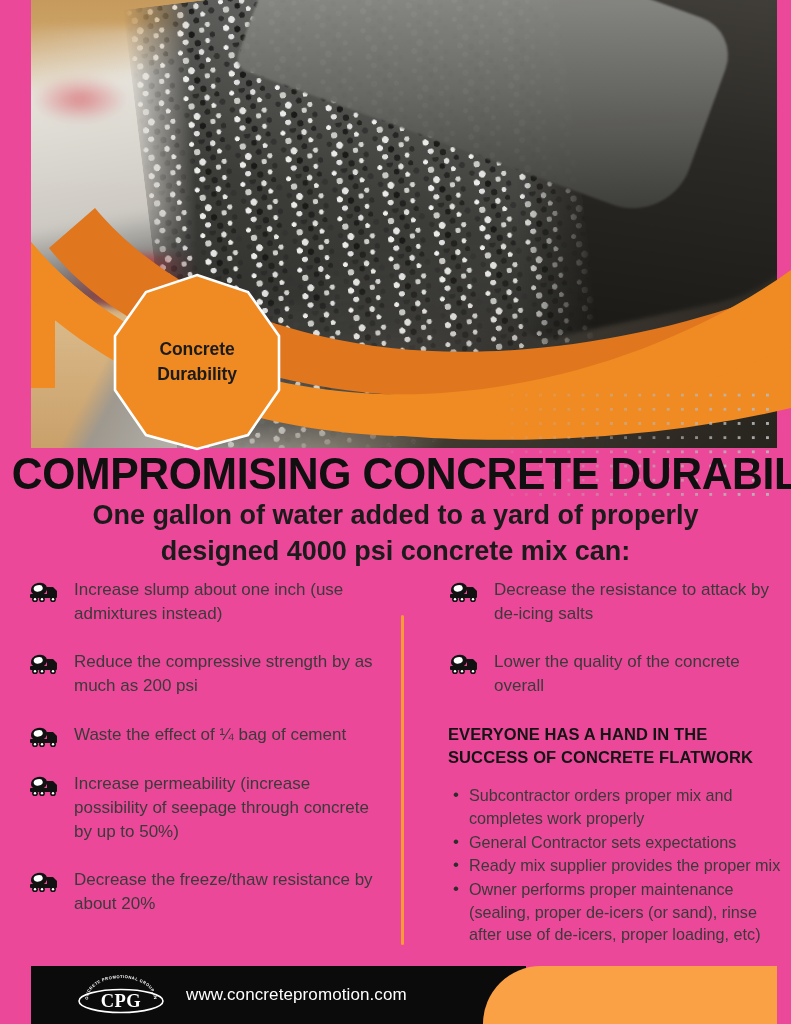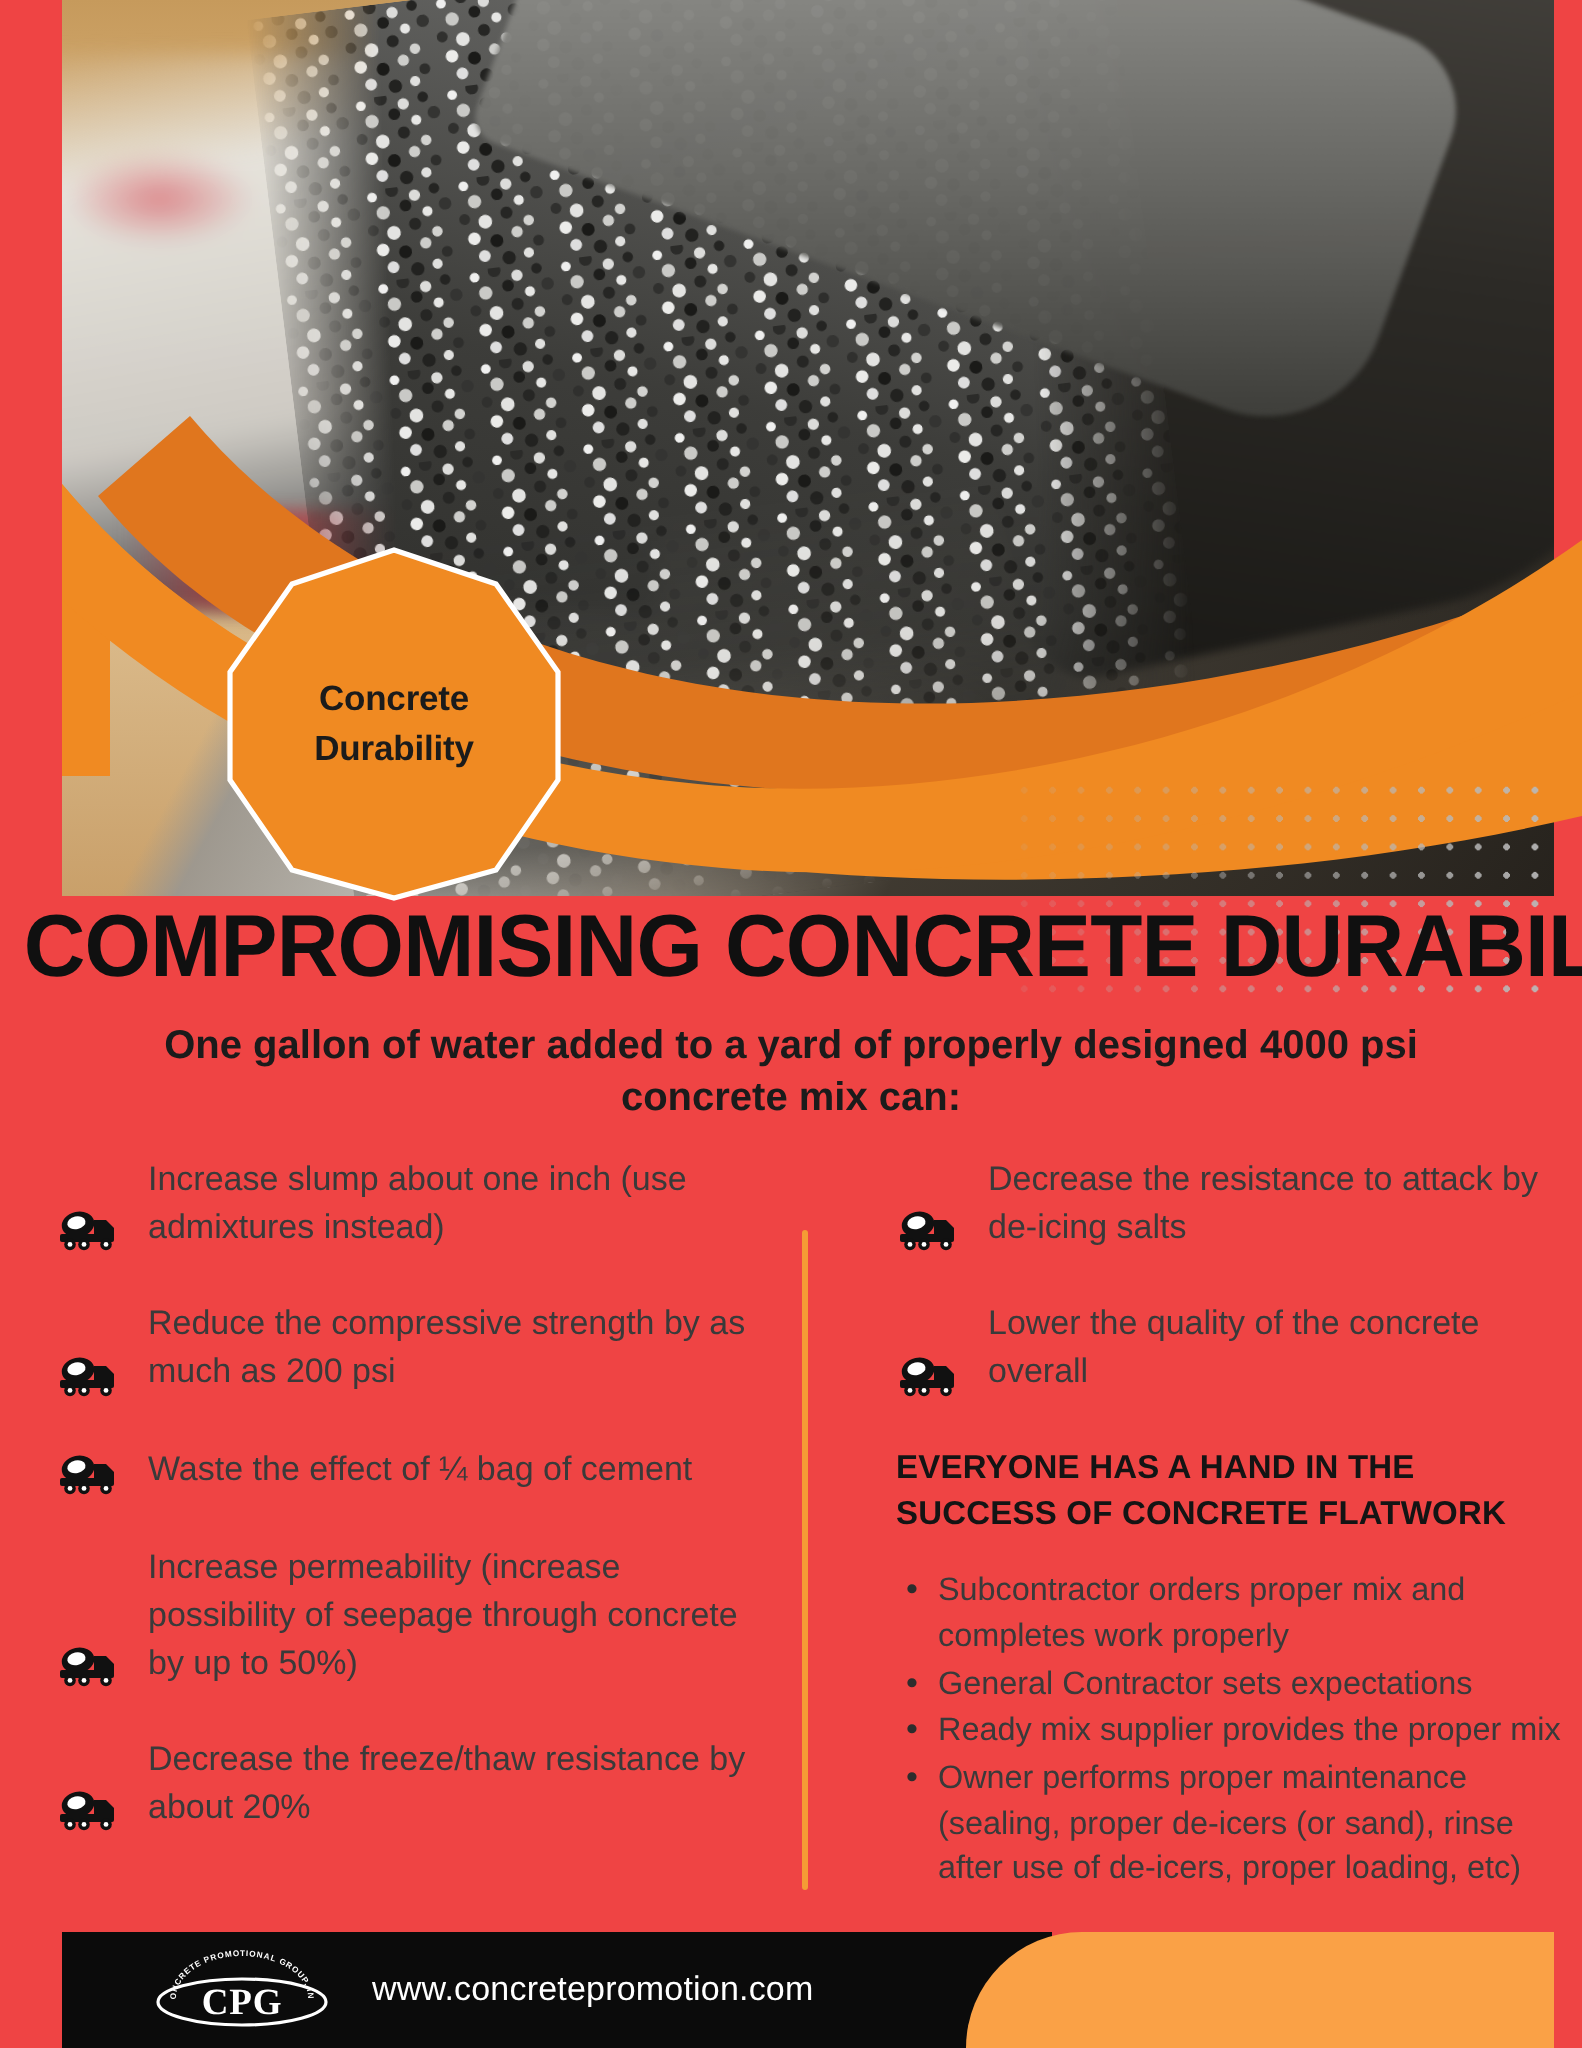--- a/index.html
+++ b/index.html
@@ -9,21 +9,21 @@
     height: 1024px;
     background: #ffffff;
     font-family: "Liberation Sans", sans-serif;
     overflow: hidden;
   }
 
   #page {
     position: relative;
     width: 791px;
     height: 1024px;
-    background: #ef4444;
+    background: #ec4899;
     overflow: hidden;
   }
 
   
   #hero {
     position: absolute;
     left: 31px;
     top: 0;
     width: 746px;
     height: 448px;
@@ -204,22 +204,22 @@
     font-family: "Liberation Sans Narrow", "Liberation Sans", sans-serif;
     font-weight: bold;
     font-size: 44px;
     line-height: 1.0;
     letter-spacing: -0.4px;
     color: #101010;
     transform: scaleX(0.97);
     white-space: nowrap;
   }
   #subtitle {
-    margin-top: 14px;
-    font-size: 20px;
+    margin-top: 2px;
+    font-size: 27px;
     font-weight: bold;
     line-height: 1.32;
     color: #1b1b1b;
     padding: 0 76px;
   }
 
   
   #columns {
     position: absolute;
     left: 0;
@@ -235,21 +235,21 @@
     left: 401px;
     top: 37px;
     width: 3px;
     height: 330px;
     background: #F59C35;
     border-radius: 2px;
   }
 
   .mixer-item {
     display: flex;
-    align-items: flex-end;
+    align-items: flex-start;
     margin-bottom: 24px;
   }
   .mixer-icon {
     flex: 0 0 auto;
     width: 32px;
     height: 22px;
     margin-top: 3px;
     margin-right: 14px;
   }
   .mixer-icon svg { display: block; width: 32px; height: 22px; }

